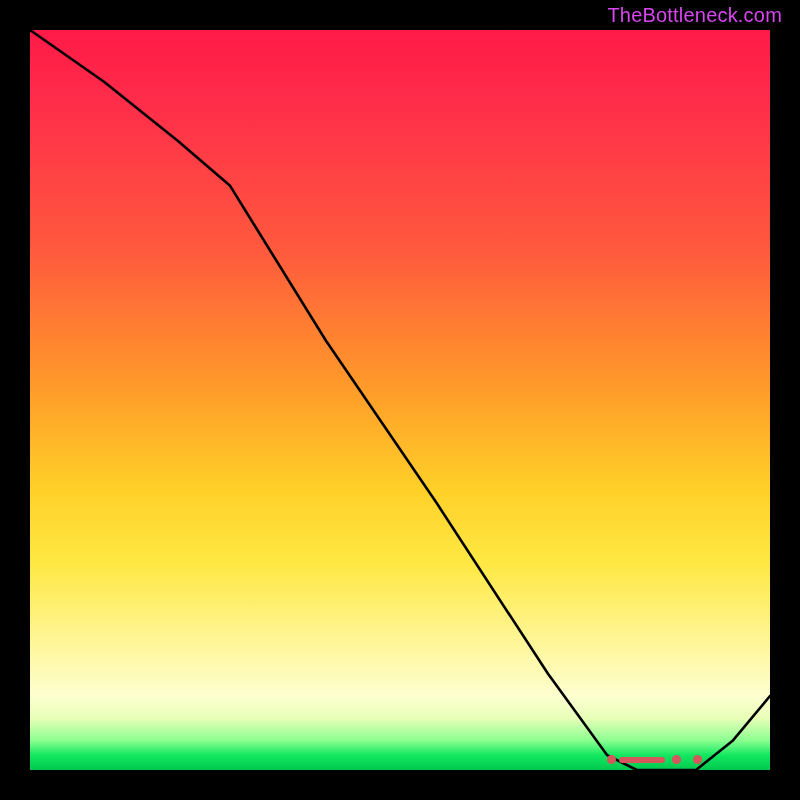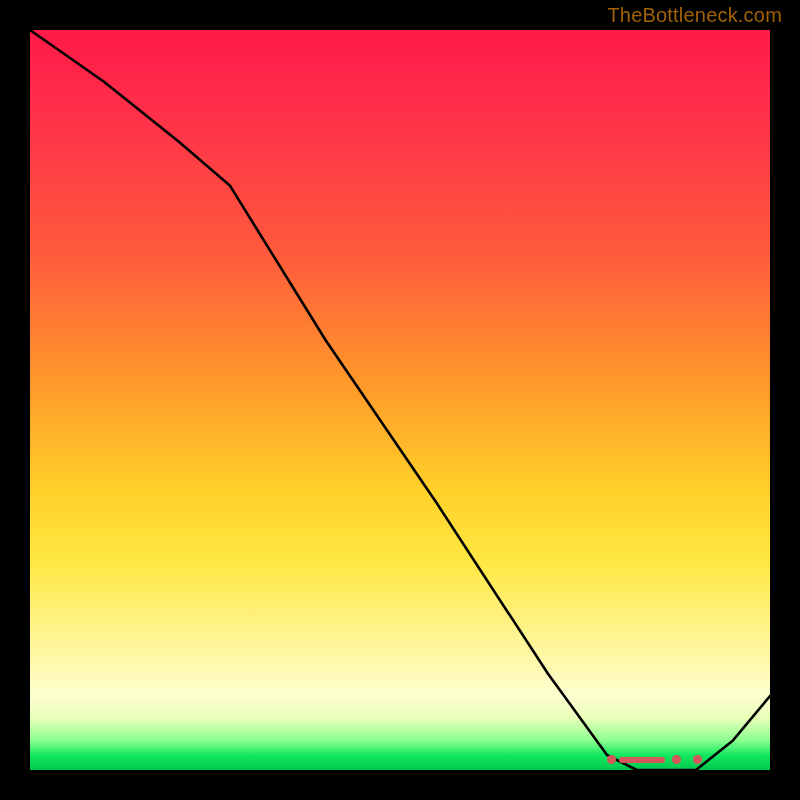--- a/index.html
+++ b/index.html
@@ -8,21 +8,21 @@
     height: 800px;
     background: #000;
     position: relative;
     font-family: Arial, Helvetica, sans-serif;
     overflow: hidden;
   }
   .watermark {
     position: absolute;
     top: 4px;
     right: 18px;
-    color: #a16207;
+    color: #d946ef;
     font-size: 20px;
     font-weight: 500;
     letter-spacing: 0.2px;
     z-index: 10;
   }
   .plot-frame {
     position: absolute;
     left: 30px;
     top: 30px;
     width: 740px;

